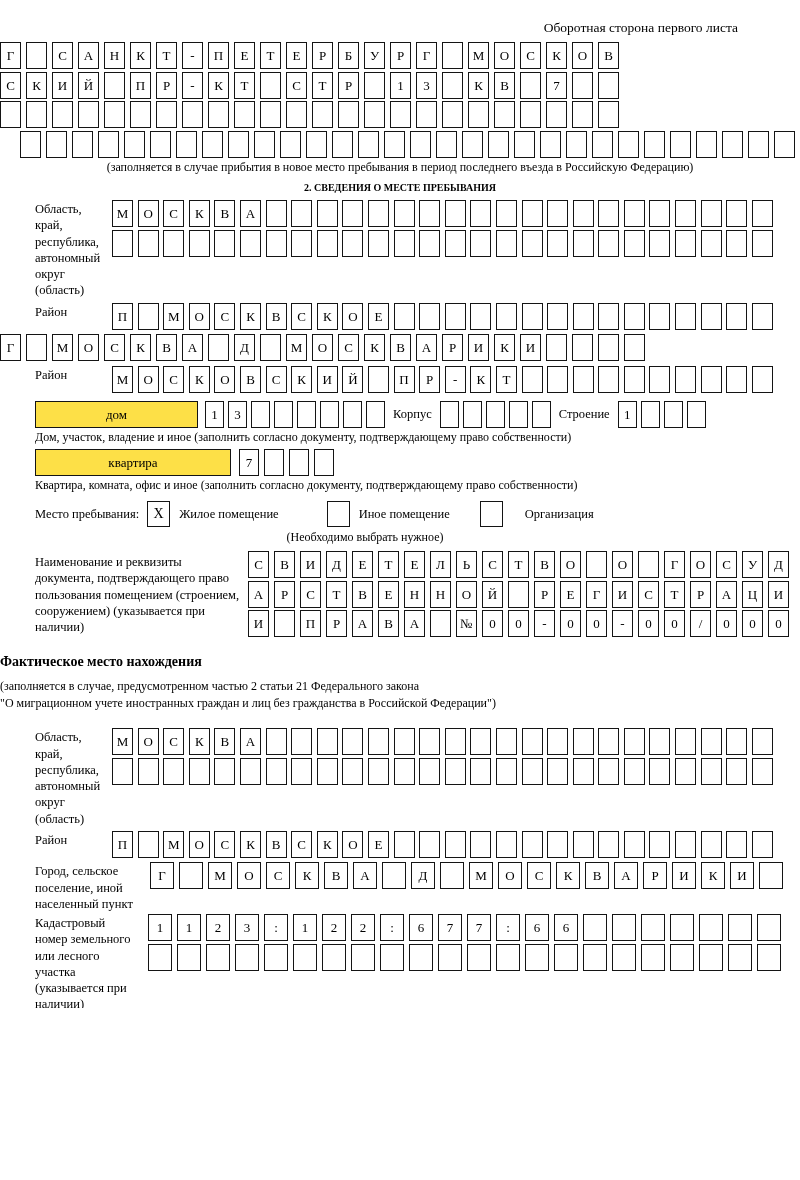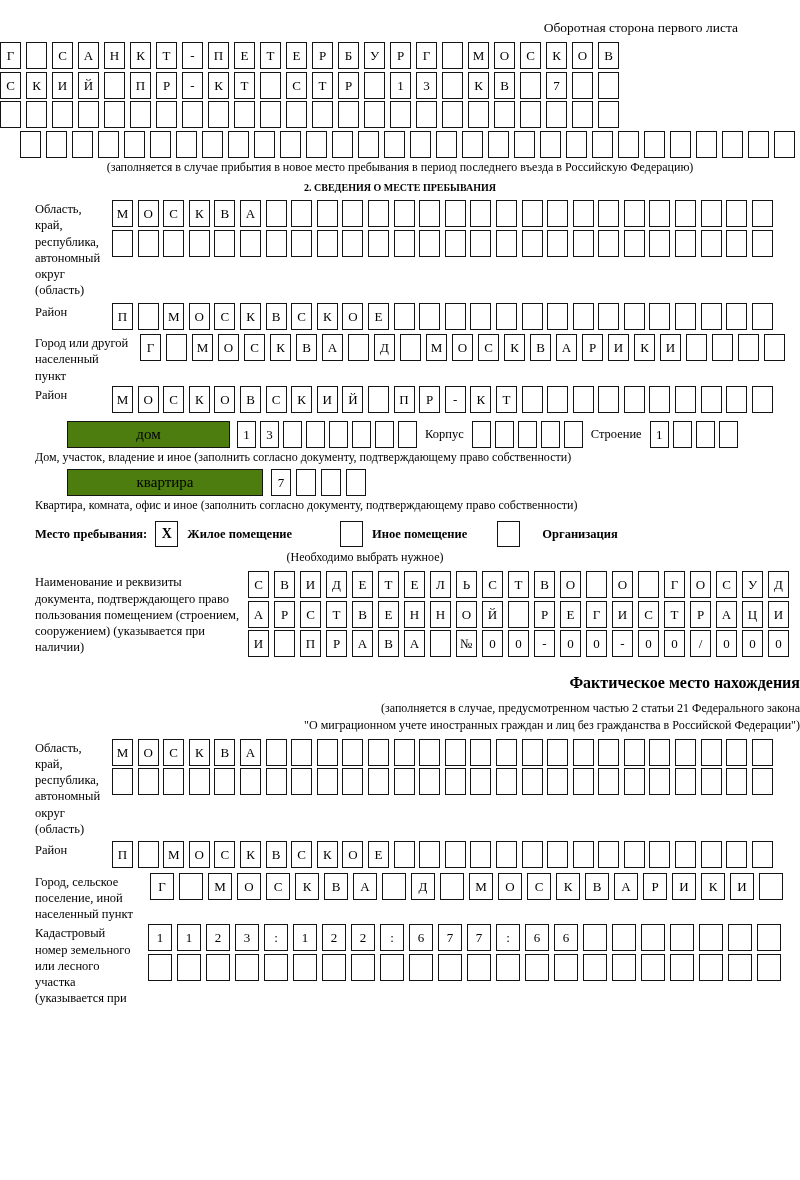--- a/index.html
+++ b/index.html
@@ -27,37 +27,37 @@
   .lbl { box-sizing:border-box; flex:0 0 auto; padding:1px 8px 0 35px; font-size:12.5px; line-height:1.3; }
   .w176 { width:176px; } .w112 { width:112px; } .w140 { width:140px; }
   .w248 { width:248px; padding-top:3px; } .w150 { width:150px; } .w148 { width:148px; }
   .grids { display:flex; flex-direction:column; }
 
   .caption { font-size:12px; text-align:center; margin:2px 0 0 0; }
   .sec-title { font-size:10px; font-weight:bold; text-align:center; margin:7px 0 7px 0; }
 
   .fieldbox {
     box-sizing:border-box; border:1.6px solid #141414; height:27px;
-    display:flex; align-items:center; justify-content:center; font-size:15px; background:#4d7c0f;margin-left:32px;
+    display:flex; align-items:center; justify-content:center; font-size:13px; background:#fde047;
   }
   .houseline { display:flex; align-items:center; margin:6px 0 0 35px; }
   .inline-lbl { font-size:12.5px; padding:0 8px; white-space:nowrap; }
 
-  .stayline { display:flex; align-items:center; margin:8px 0 0 35px;font-weight:bold; }
+  .stayline { display:flex; align-items:center; margin:8px 0 0 35px; }
   .checkbox {
     box-sizing:border-box; width:23px; height:26px; border:1.6px solid #141414;
     display:flex; align-items:center; justify-content:center; font-size:14px; margin-right:9px;
   }
   .stay-opt { display:flex; align-items:center; margin-right:30px; }
   .stay-opt-label { font-size:12.5px; margin-right:30px; }
 
   .center-note { font-size:12px; text-align:center; padding-right:70px; margin-top:3px; }
 
-  .fact-title { font-size:16px; font-weight:bold; text-align:right; margin:14px 0 8px 0; }
-  .fact-note { font-size:12px; text-align:right; line-height:1.45; margin-bottom:4px; }
+  .fact-title { font-size:14px; font-weight:bold; text-align:left; margin:14px 0 8px 0; }
+  .fact-note { font-size:12px; text-align:left; line-height:1.45; margin-bottom:16px; }
 
   .stamp-box {
     box-sizing:border-box; width:356px; height:175px; border:2px solid #141414;
     margin:14px 0 6px 395px; background:#fff;
   }
 
   .mb2 { margin-bottom:2px; } .mb4 { margin-bottom:4px; }
   .mt4 { margin-top:4px; } .mt6 { margin-top:6px; }
   .row4 { margin-left:20px; }
 </style>
@@ -274,21 +274,20 @@
         <span class="cell"></span>
         <span class="cell"></span>
         <span class="cell"></span>
         <span class="cell"></span>
         <span class="cell"></span>
         <span class="cell"></span>
       </div>
   </div>
 
   <div class="frow mb2">
-    <div class="lbl w140">Город или другой населенный пункт</div>
     <div class="crow">
         <span class="cell">Г</span>
         <span class="cell"></span>
         <span class="cell">М</span>
         <span class="cell">О</span>
         <span class="cell">С</span>
         <span class="cell">К</span>
         <span class="cell">В</span>
         <span class="cell">А</span>
         <span class="cell"></span>

